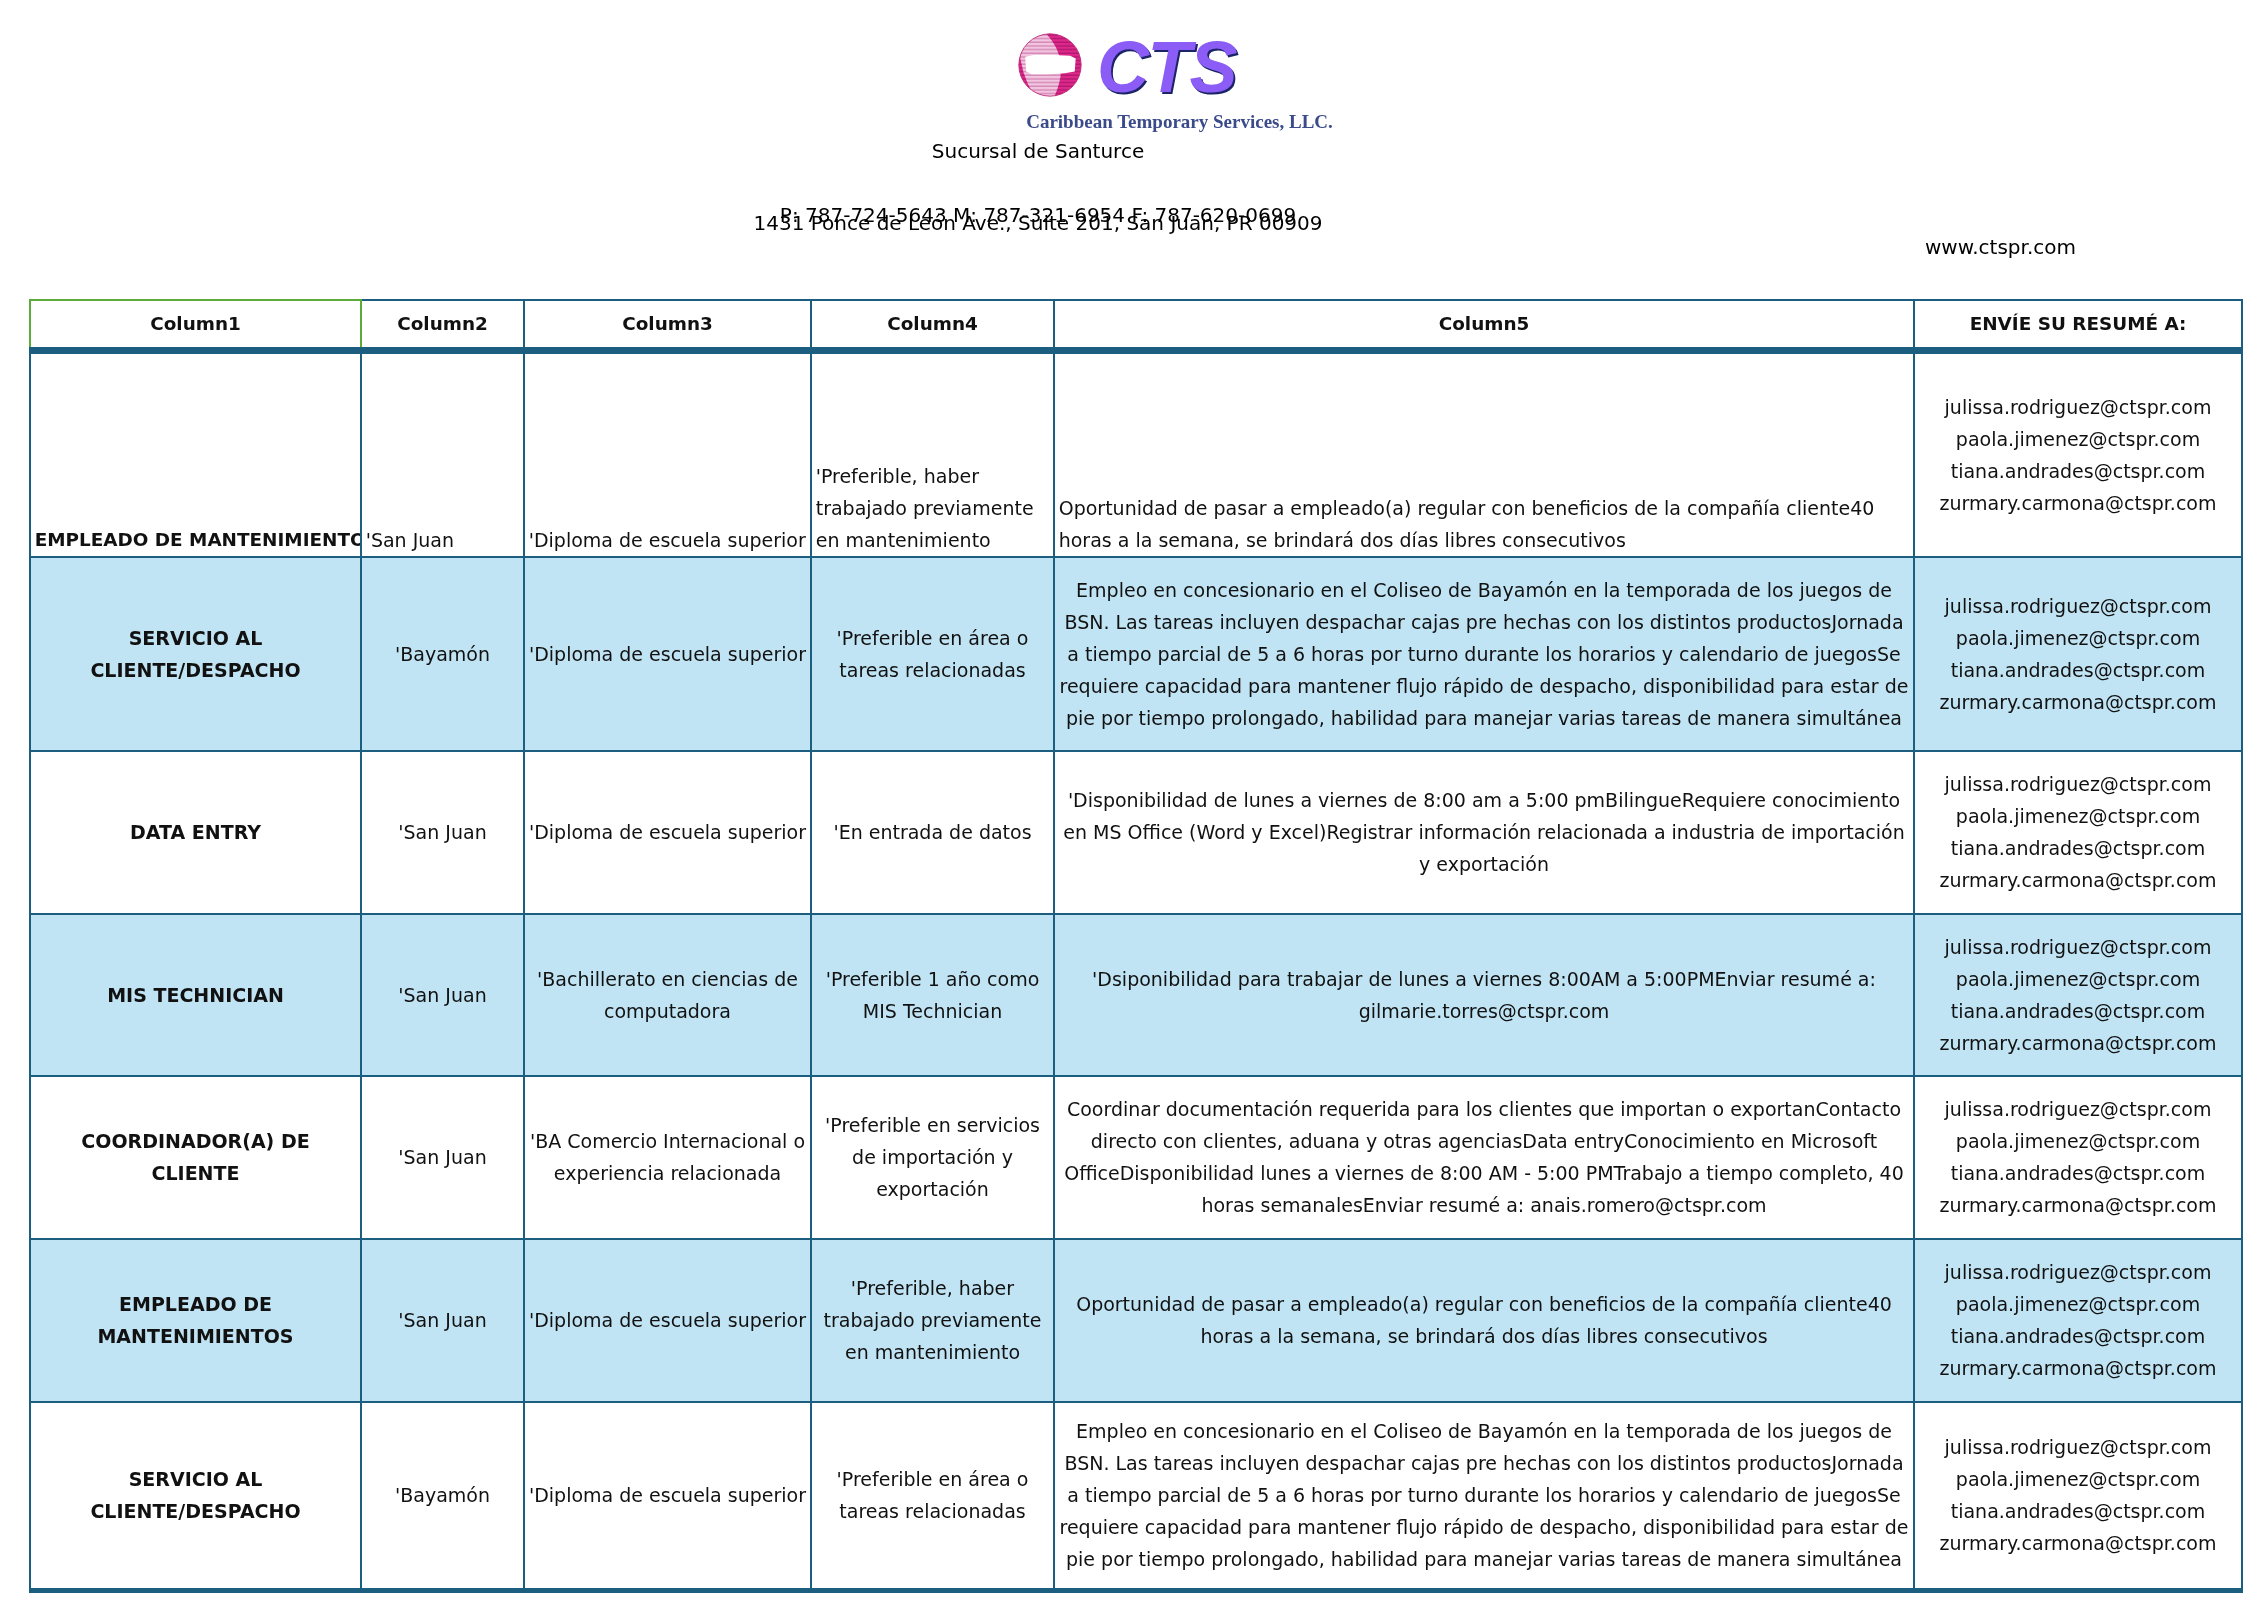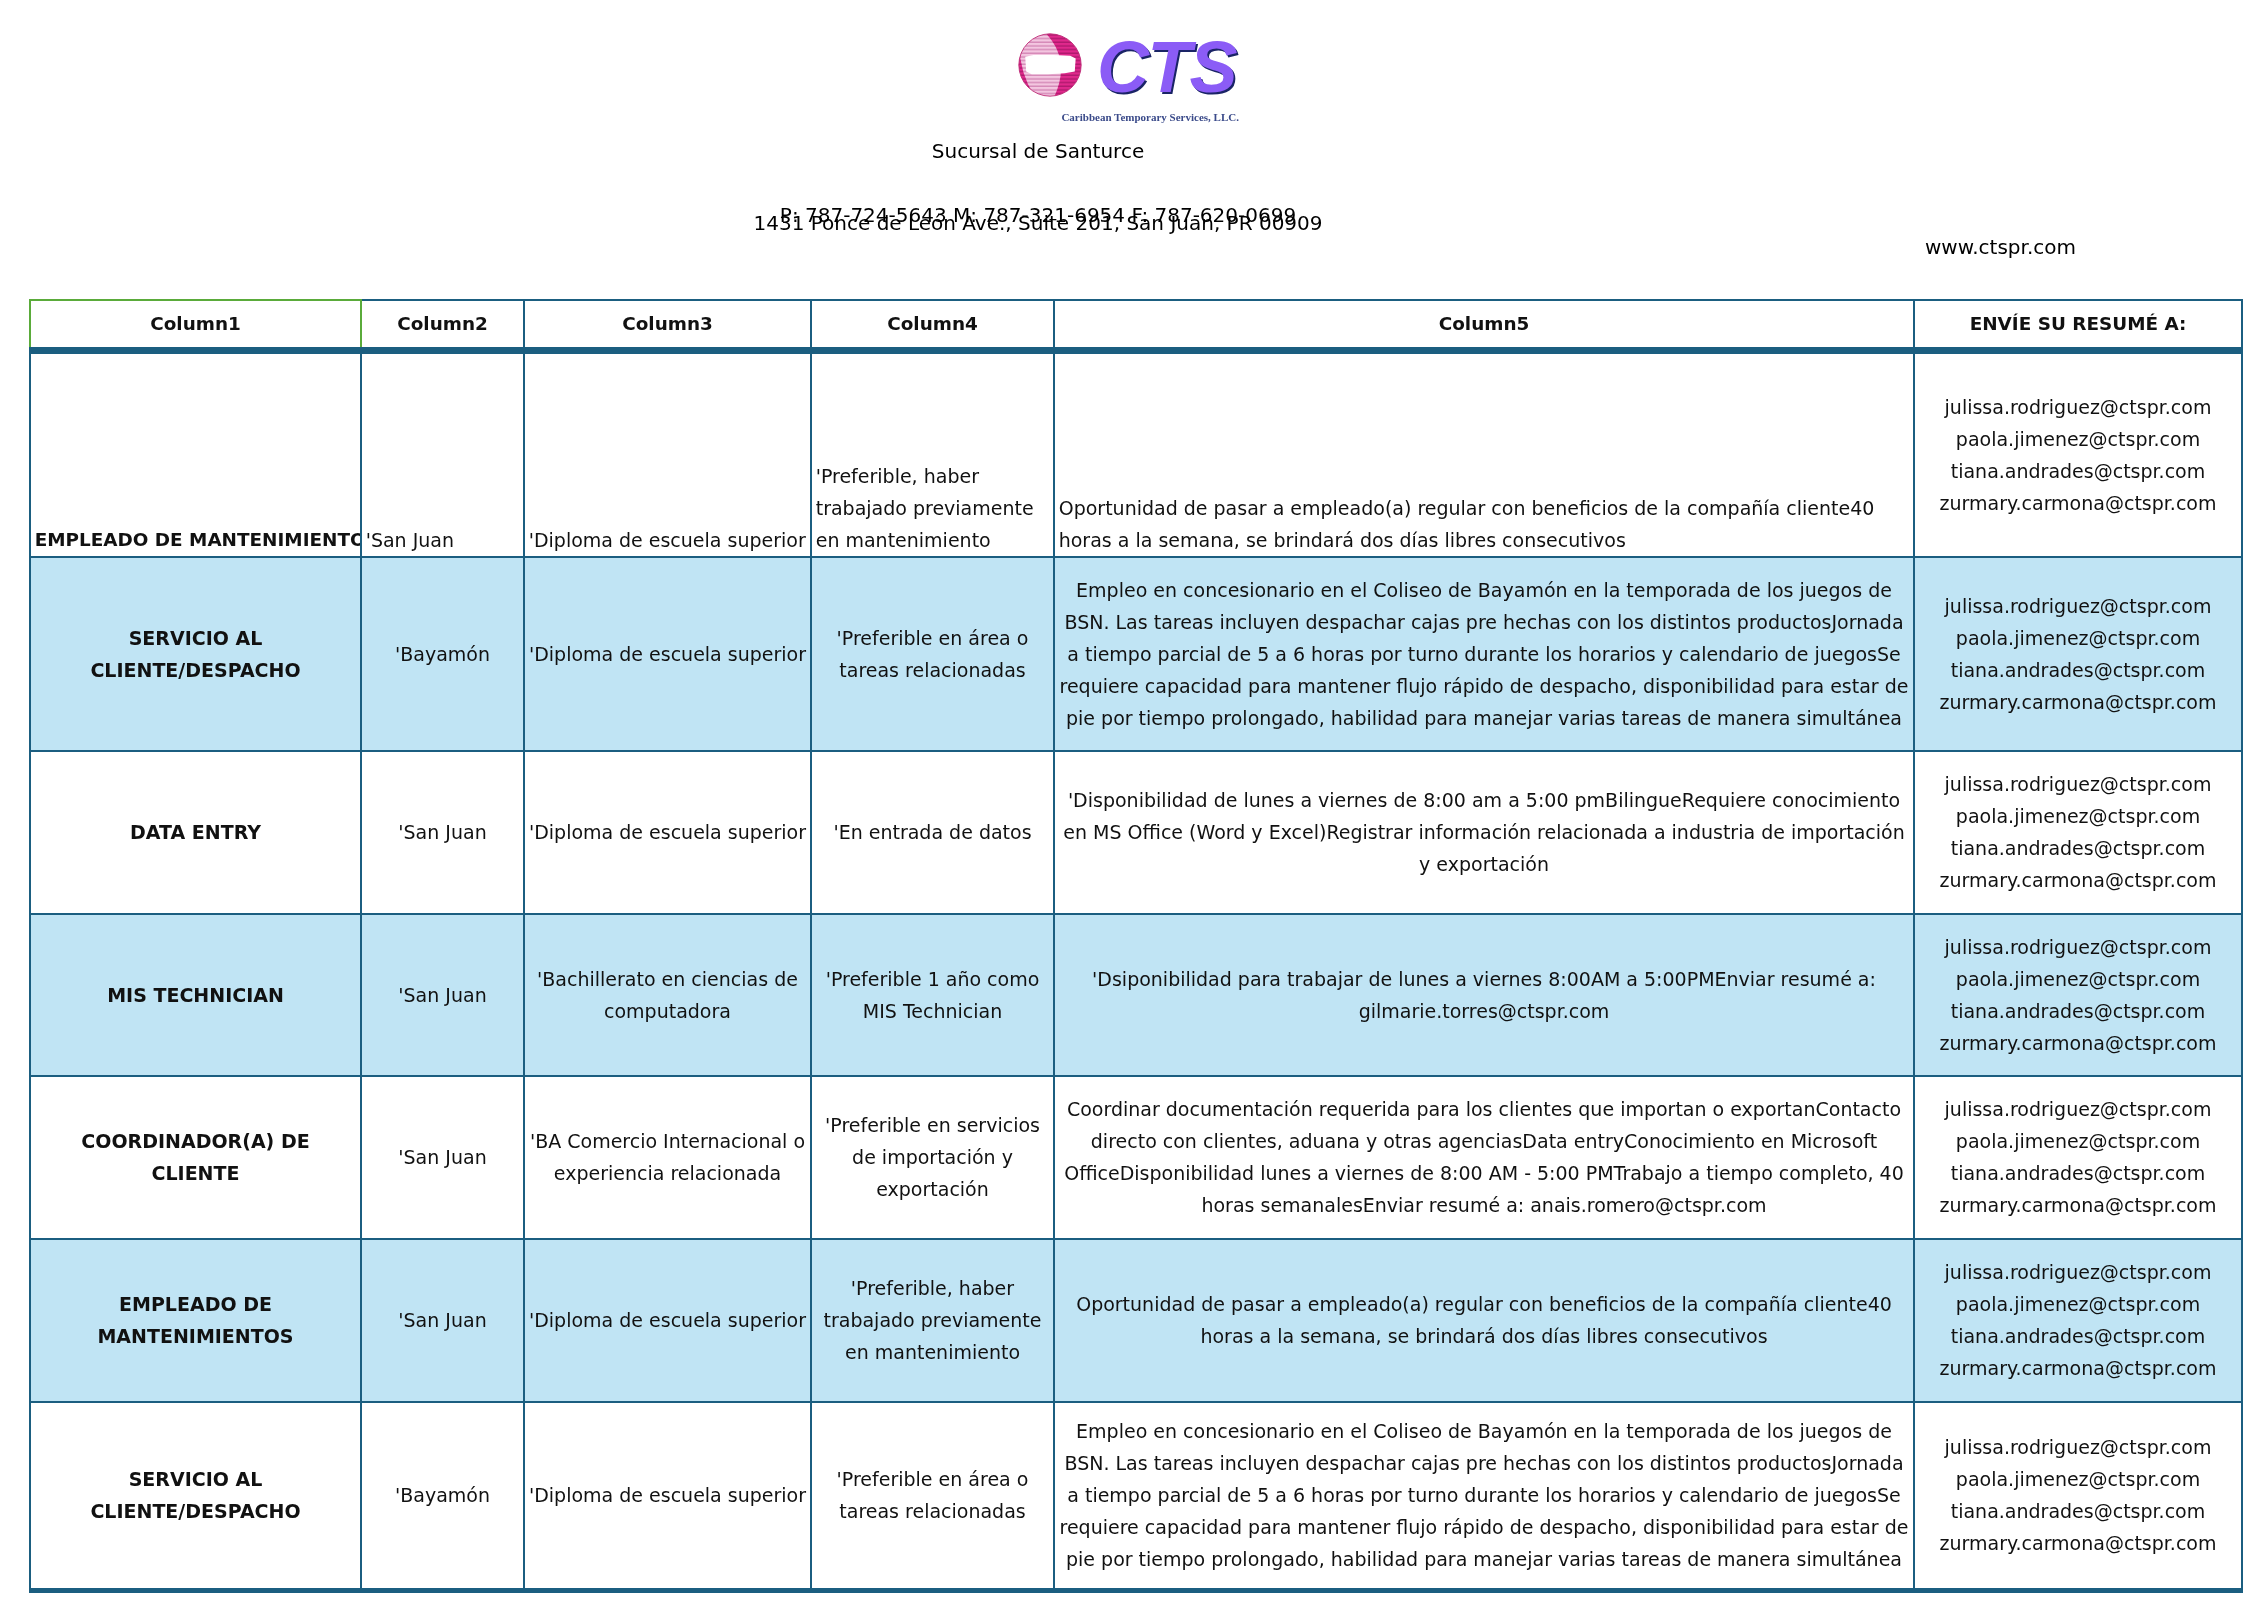--- a/index.html
+++ b/index.html
@@ -10,21 +10,21 @@
   .header-block { position: absolute; left: 0; top: 0; width: 2266px; text-align: center; }
   .logo { position: absolute; left: 1017px; top: 27.5px; width: 266px; height: 106px; }
   .logo-globe { position: absolute; left: 0; top: 4.6px; width: 66px; height: 66px; }
   .logo-text {
     position: absolute; left: 68px; top: 1.8px; font-family: "Liberation Sans", sans-serif;
     font-weight: 700; font-style: italic; font-size: 72px; letter-spacing: -1.8px;
     color: #8b5cf6; line-height: 77px; text-shadow: 1.8px 1.8px 0 #1a2466; margin-left: 12px;
   }
   .logo-tagline {
     position: absolute; left: 9.2px; top: 83px; width: 248px; text-align: center;
-    font-family: "Liberation Serif", serif; font-weight: 700; font-size: 11px; color: #3b4b8a;
+    font-family: "Liberation Serif", serif; font-weight: 700; font-size: 19px; color: #3b4b8a;
     white-space: nowrap;
   }
   .addr-line {
     position: absolute; left: 0; width: 2076px; text-align: center;
     font-family: "DejaVu Sans", sans-serif; font-size: 20px; color: #000000;
   }
 
   table.jobs {
     position: absolute; left: 29px; top: 299px;
     width: 2212px; border-collapse: collapse; table-layout: fixed;

